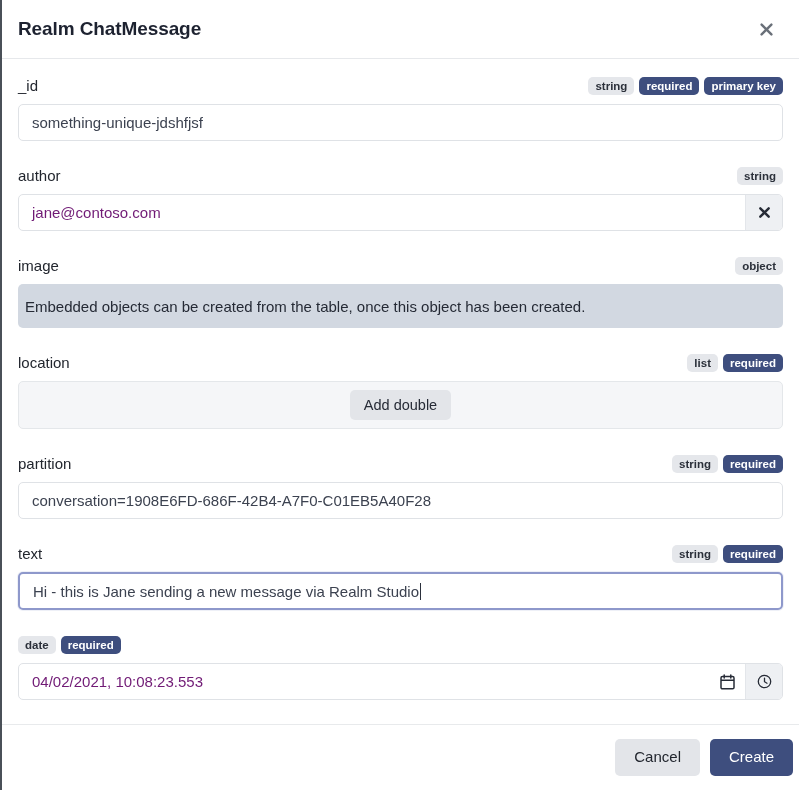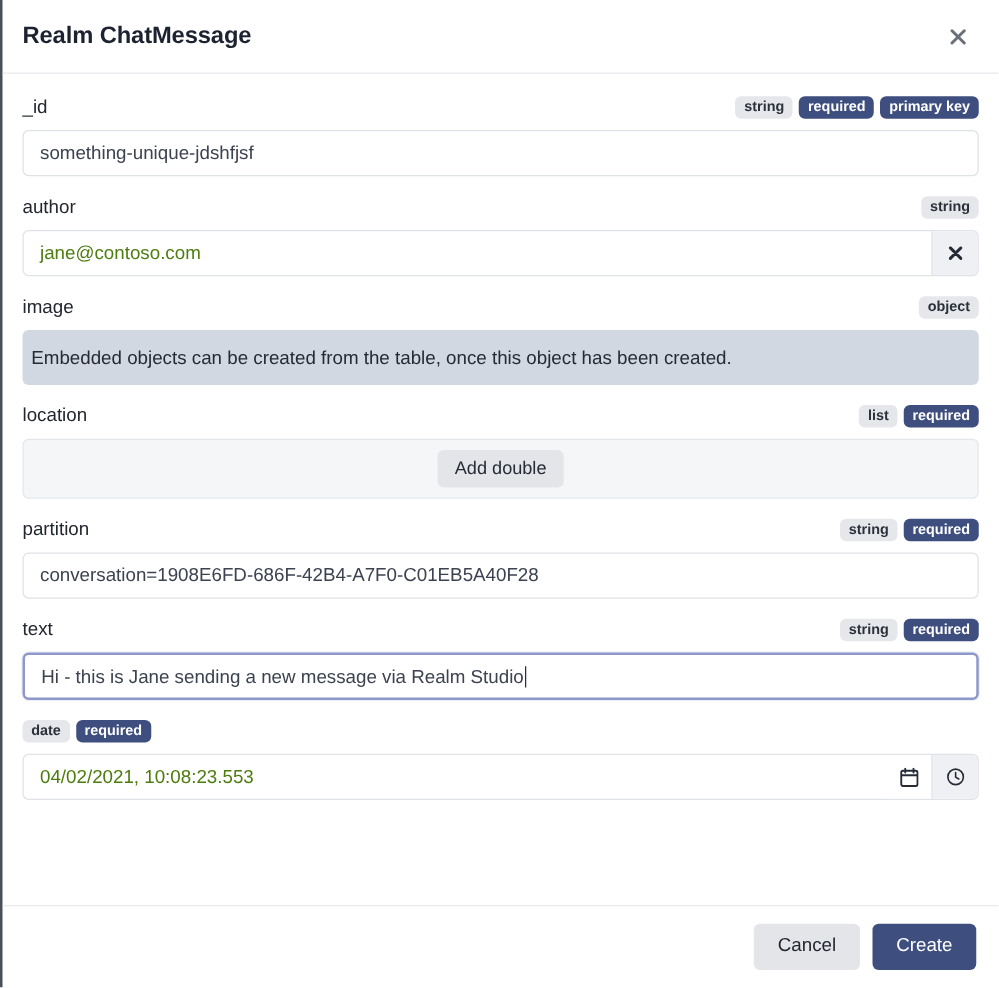--- a/index.html
+++ b/index.html
@@ -44,21 +44,21 @@
     cursor: pointer;
     background: none; border: none;
     padding: 0;
   }
   
   .modal-body {
     flex: 1 1 auto;
     padding: 16px 16px 0 16px;
     overflow: hidden;
   }
-  .field { margin-bottom: 14px; }
+  .field { margin-bottom: 24px; }
   .field-head {
     display: flex;
     align-items: center;
     min-height: 22px;
     margin-bottom: 7px;
   }
   .field-label {
     font-size: 15px;
     color: #22262e;
     flex: 1 1 auto;
@@ -100,21 +100,21 @@
     border: 1px solid #dfe2e6;
     border-radius: 5px;
     background: #ffffff;
     overflow: hidden;
   }
   .input-group .ig-input {
     flex: 1 1 auto;
     border: none;
     background: transparent;
     font-size: 15px;
-    color: #4d7c0f;
+    color: #701a75;
     padding: 0 13px;
     font-family: "Liberation Sans", sans-serif;
     outline: none;
     display: flex;
     align-items: center;
   }
   .ig-btn {
     flex: 0 0 auto;
     width: 37px;
     background: #eef0f3;
@@ -188,21 +188,21 @@
   }
 
   
   .modal-footer {
     flex: 0 0 66px;
     border-top: 1px solid #e8eaec;
     display: flex;
     align-items: center;
     justify-content: flex-end;
     gap: 10px;
-    padding: 0 18px;
+    padding: 0 6px;
   }
   .btn {
     border: none;
     border-radius: 5px;
     font-size: 15px;
     font-family: "Liberation Sans", sans-serif;
     padding: 10px 19px;
     cursor: pointer;
     line-height: 1.1;
   }

